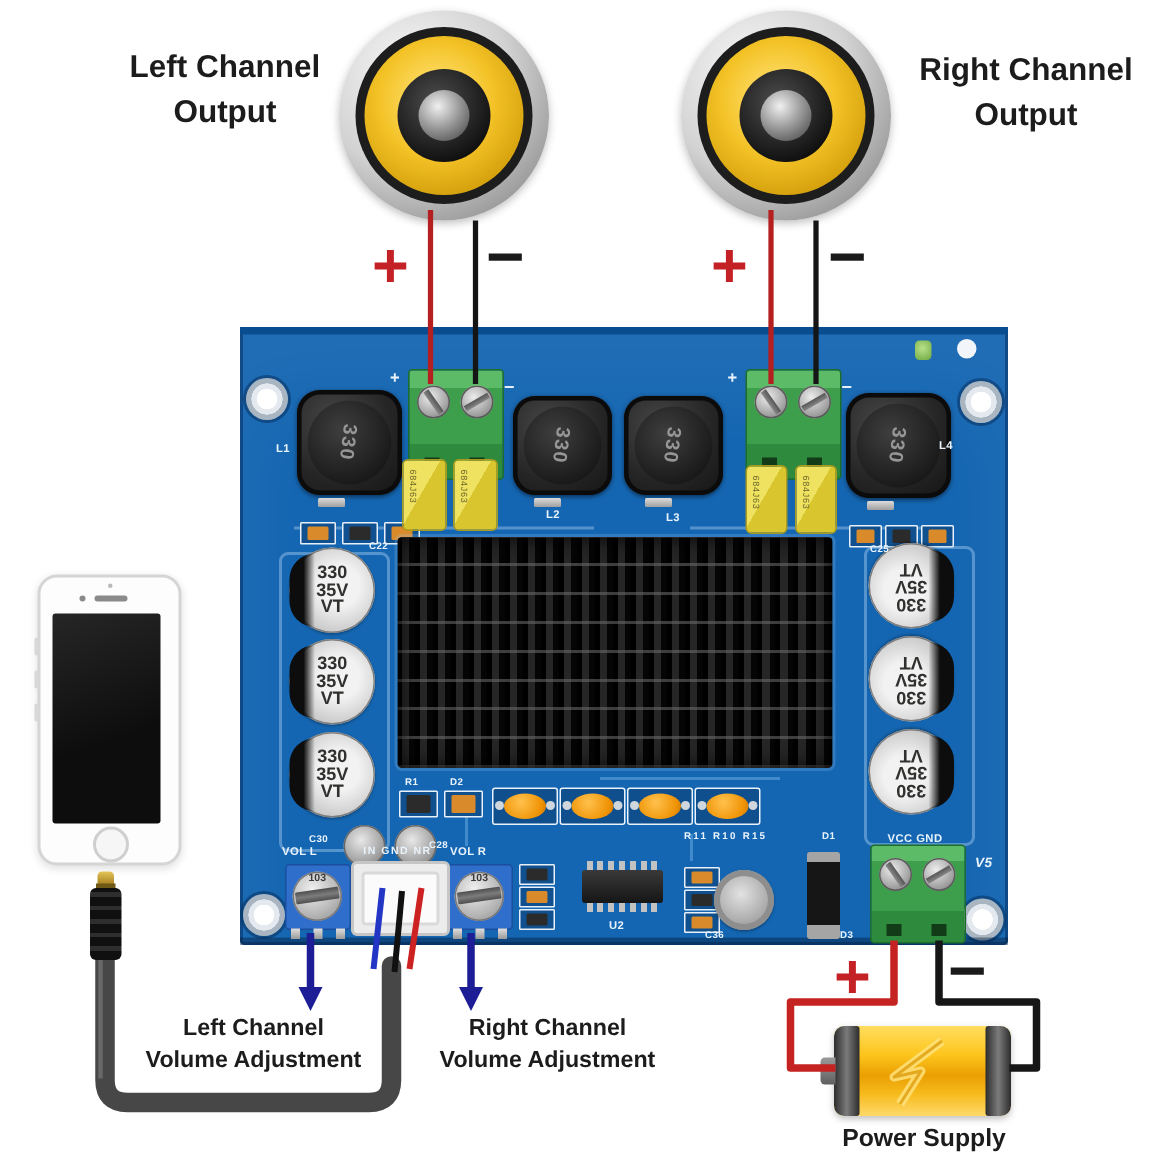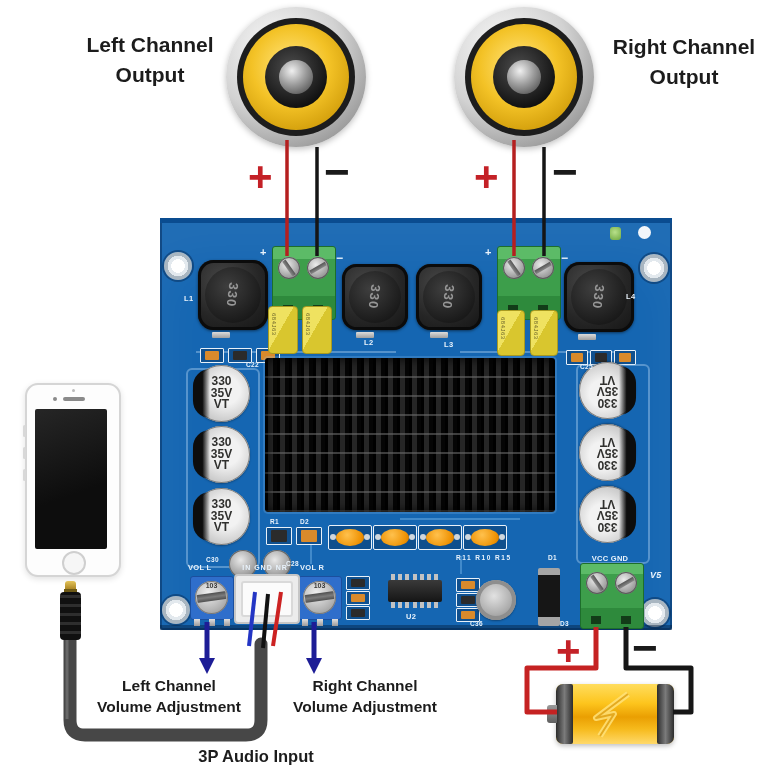--- a/index.html
+++ b/index.html
@@ -427,15 +427,15 @@
   <div class="pol blk" style="left:632px;top:626px;">−</div>
 
   <div class="mid-label" style="left:86px;top:676px;width:166px;">
     <div>Left Channel</div>
     <div>Volume Adjustment</div>
   </div>
   <div class="mid-label" style="left:282px;top:676px;width:166px;">
     <div>Right Channel</div>
     <div>Volume Adjustment</div>
   </div>
-  <div class="mid-label" style="left:176px;top:745px;width:160px;font-size:16.5px;">3P Audio Input</div>
+  <div class="mid-label" style="left:554px;top:748px;width:124px;font-size:16.5px;">Power Supply</div>
 
 </div>
 
 </body></html>

